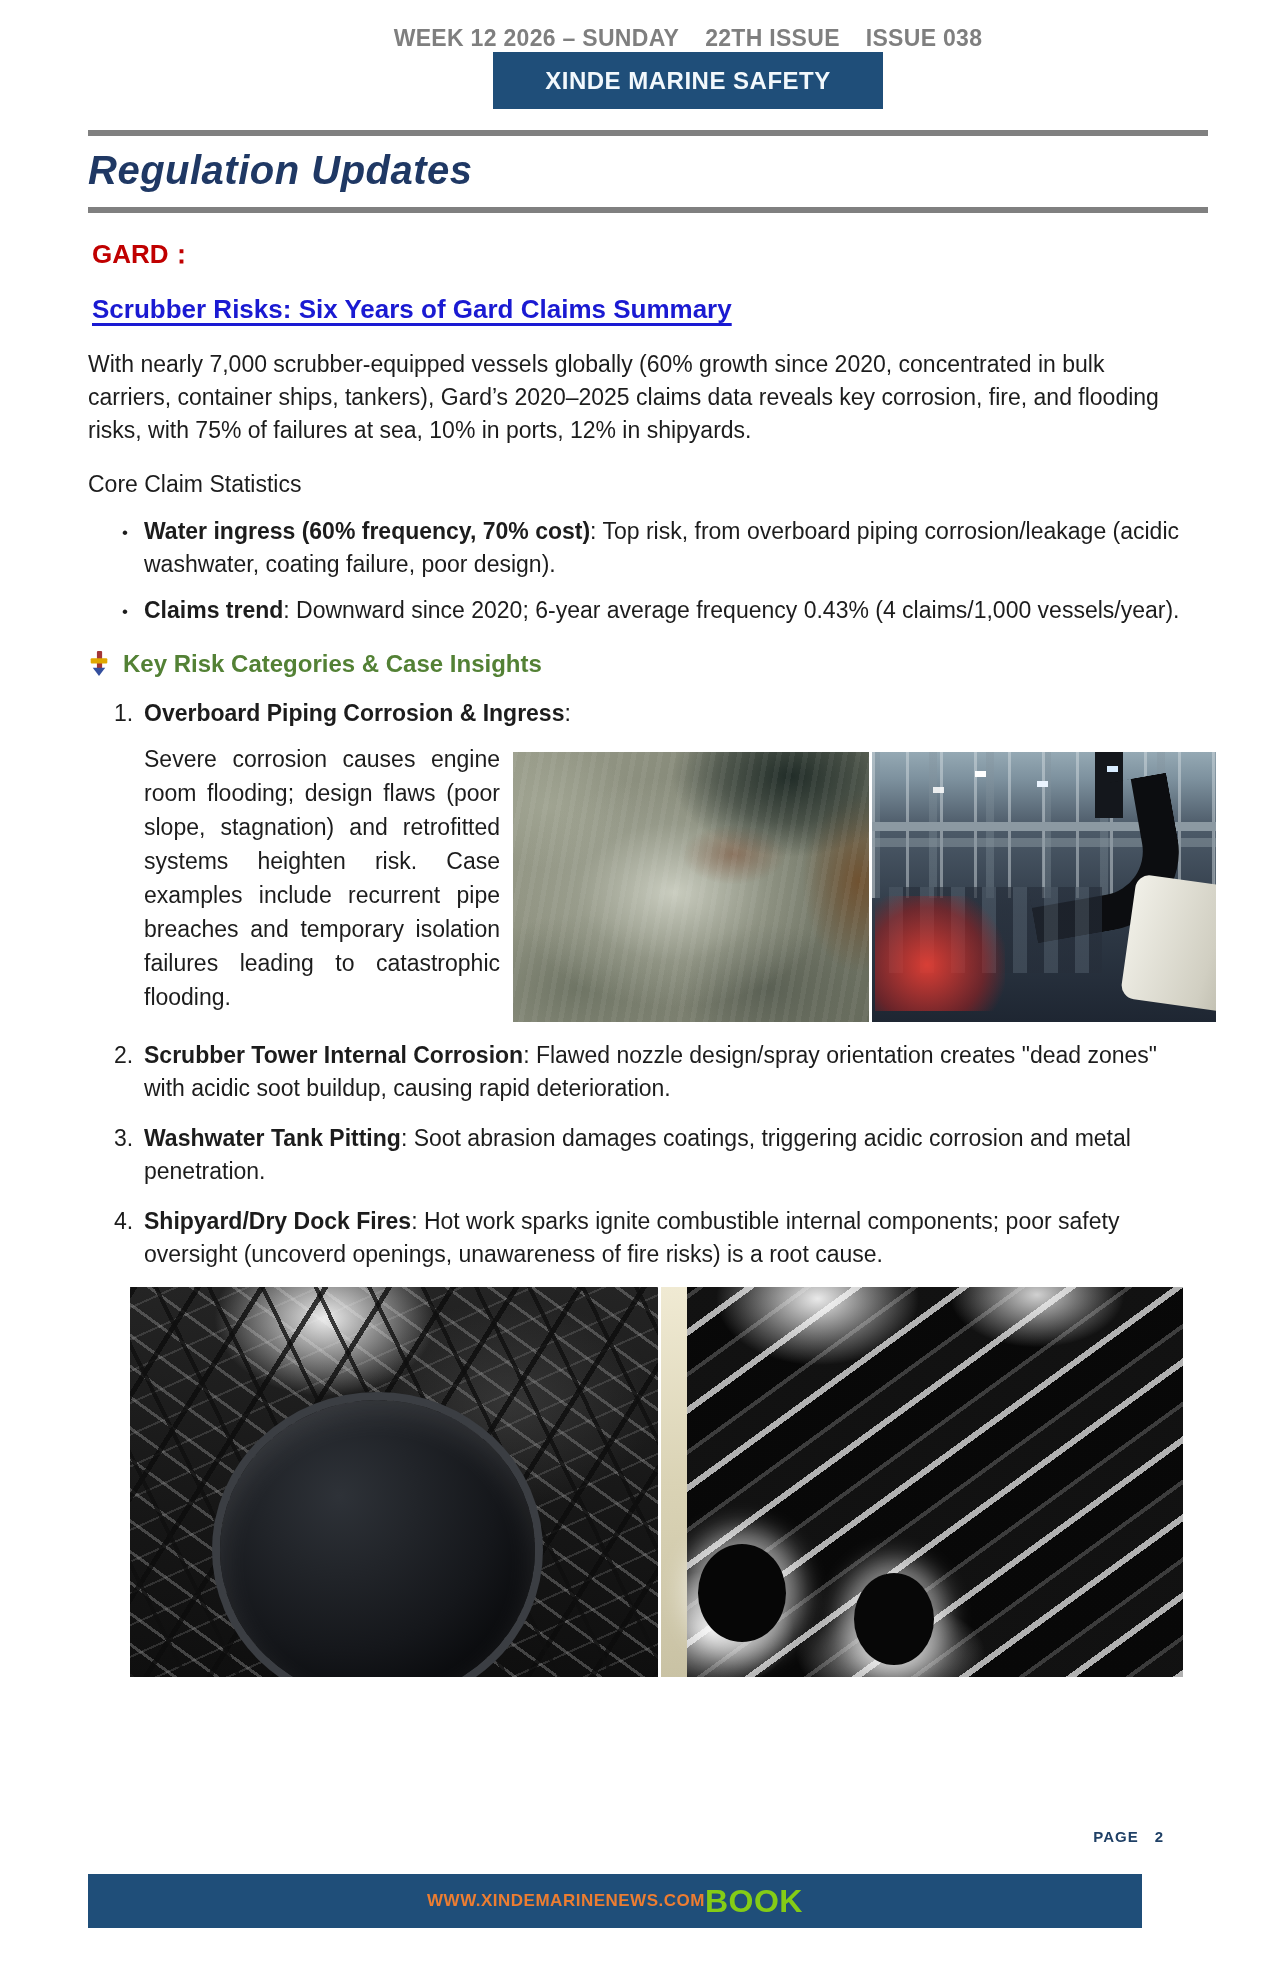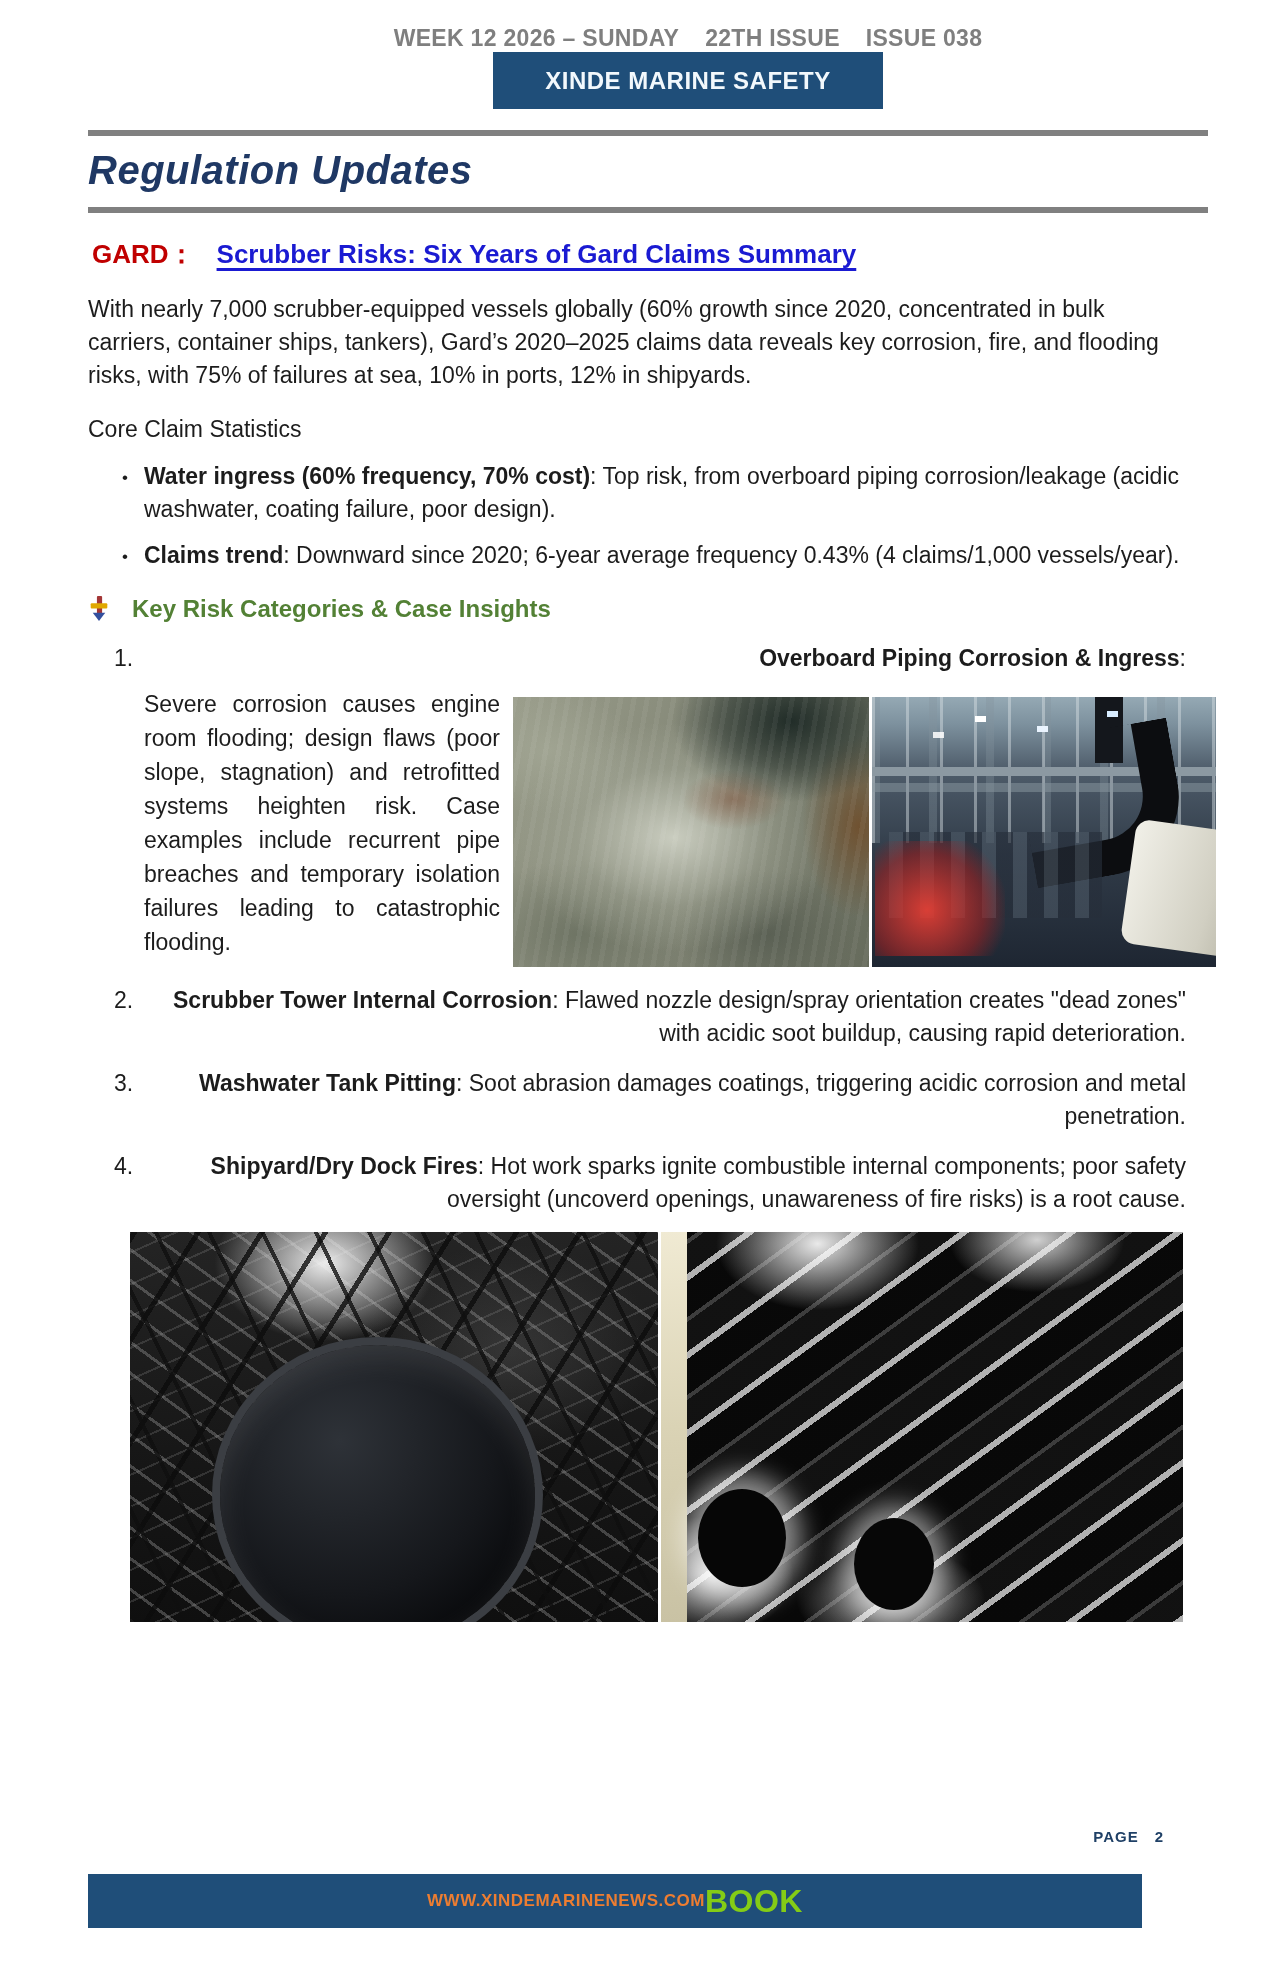--- a/index.html
+++ b/index.html
@@ -13,38 +13,38 @@
              font-weight:bold;font-size:24px;letter-spacing:.5px;white-space:nowrap;}
 
   .rule{position:absolute;left:88px;right:72px;height:6px;background:#808080;}
   .rule-1{top:130px;}
   .rule-2{top:207px;}
 
   .page-title{position:absolute;top:148px;left:88px;font-size:40px;font-weight:bold;font-style:italic;color:#1F3864;letter-spacing:.5px;}
 
   
   .article{position:absolute;top:238px;left:88px;width:1128px;font-size:23px;line-height:33px;}
-  .src-line{display:flex;align-items:baseline;gap:22px;margin:0 0 2px 4px;}
+  .src-line{display:flex;align-items:baseline;gap:22px;margin:0 0 2px 4px;flex-direction:column;}
   .src{color:#C00000;font-weight:bold;font-size:26px;}
   .headline{color:#1A1AD2;font-weight:bold;font-size:26px;text-decoration:underline;text-decoration-thickness:2.5px;text-underline-offset:5px;cursor:pointer;}
 
   .intro{margin-top:22px;padding-right:23px;}
   .stats-h{margin-top:21px;}
 
   ul.claims{list-style:none;margin:14px 0 0 0;padding:0 30px 0 28px;}
   ul.claims li{position:relative;padding-left:28px;margin-bottom:13px;}
   ul.claims li::before{content:"•";position:absolute;left:6px;top:1px;font-size:17px;color:#1c1c1c;}
   .b{font-weight:bold;}
 
-  .risk-h{display:flex;align-items:center;gap:22px;margin:20px 0 0 0;color:#538135;font-weight:bold;font-size:24px;}
+  .risk-h{display:flex;align-items:center;gap:13px;margin:20px 0 0 0;color:#538135;font-weight:bold;font-size:24px;}
   .risk-h svg{flex:none;}
 
   .num-item{display:flex;margin:17px 0 0 26px;}
   .num{flex:none;width:30px;}
-  .num-body{flex:1;padding-right:30px;text-align:right;}
+  .num-body{flex:1;padding-right:30px;}
 
   .wrap{display:flex;justify-content:space-between;margin:12px 0 0 56px;}
   .wrap-text{width:356px;text-align:justify;line-height:34px;}
   .photos-r1{display:flex;gap:3px;margin-top:10px;}
   .photo{flex:none;}
 
   
   .photoA{width:356px;height:270px;background:
     repeating-linear-gradient(100deg, rgba(255,255,255,.05) 0 5px, transparent 5px 13px),
     radial-gradient(ellipse 125px 85px at 78% 9%, rgba(28,40,36,.95), rgba(28,40,36,.5) 55%, transparent 95%),

